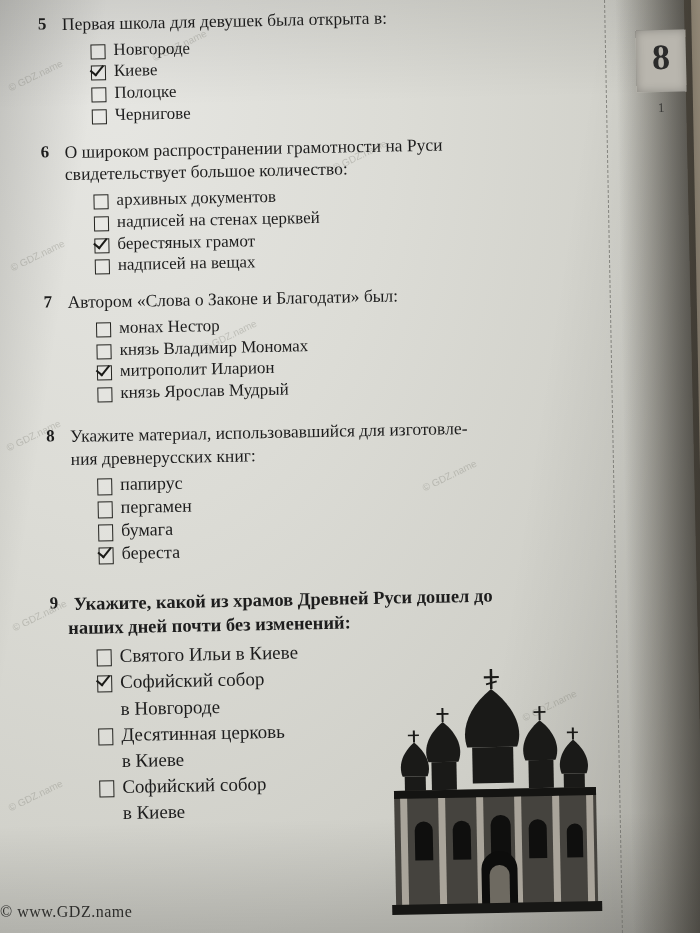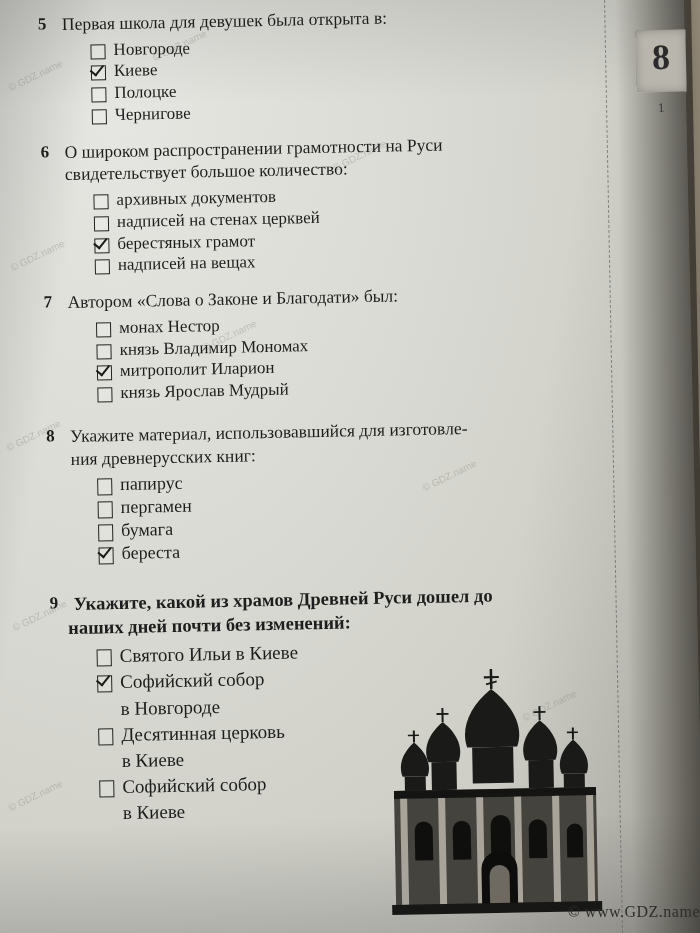--- a/index.html
+++ b/index.html
@@ -179,21 +179,21 @@
     right: 90px;
     bottom: 16px;
     width: 230px;
     height: 250px;
     transform: rotate(-1.1deg);
   }
   .footer {
     position: absolute;
     left: 0; right: 0;
     bottom: 12px;
-    text-align: right;
+    text-align: left;
     font-size: 16px;
     color: #2e2e2c;
     font-family: "Liberation Serif", serif;
     letter-spacing: .5px;
   }
   
   .wm {
     position: absolute;
     color: rgba(120,120,112,0.32);
     font-size: 10px;

